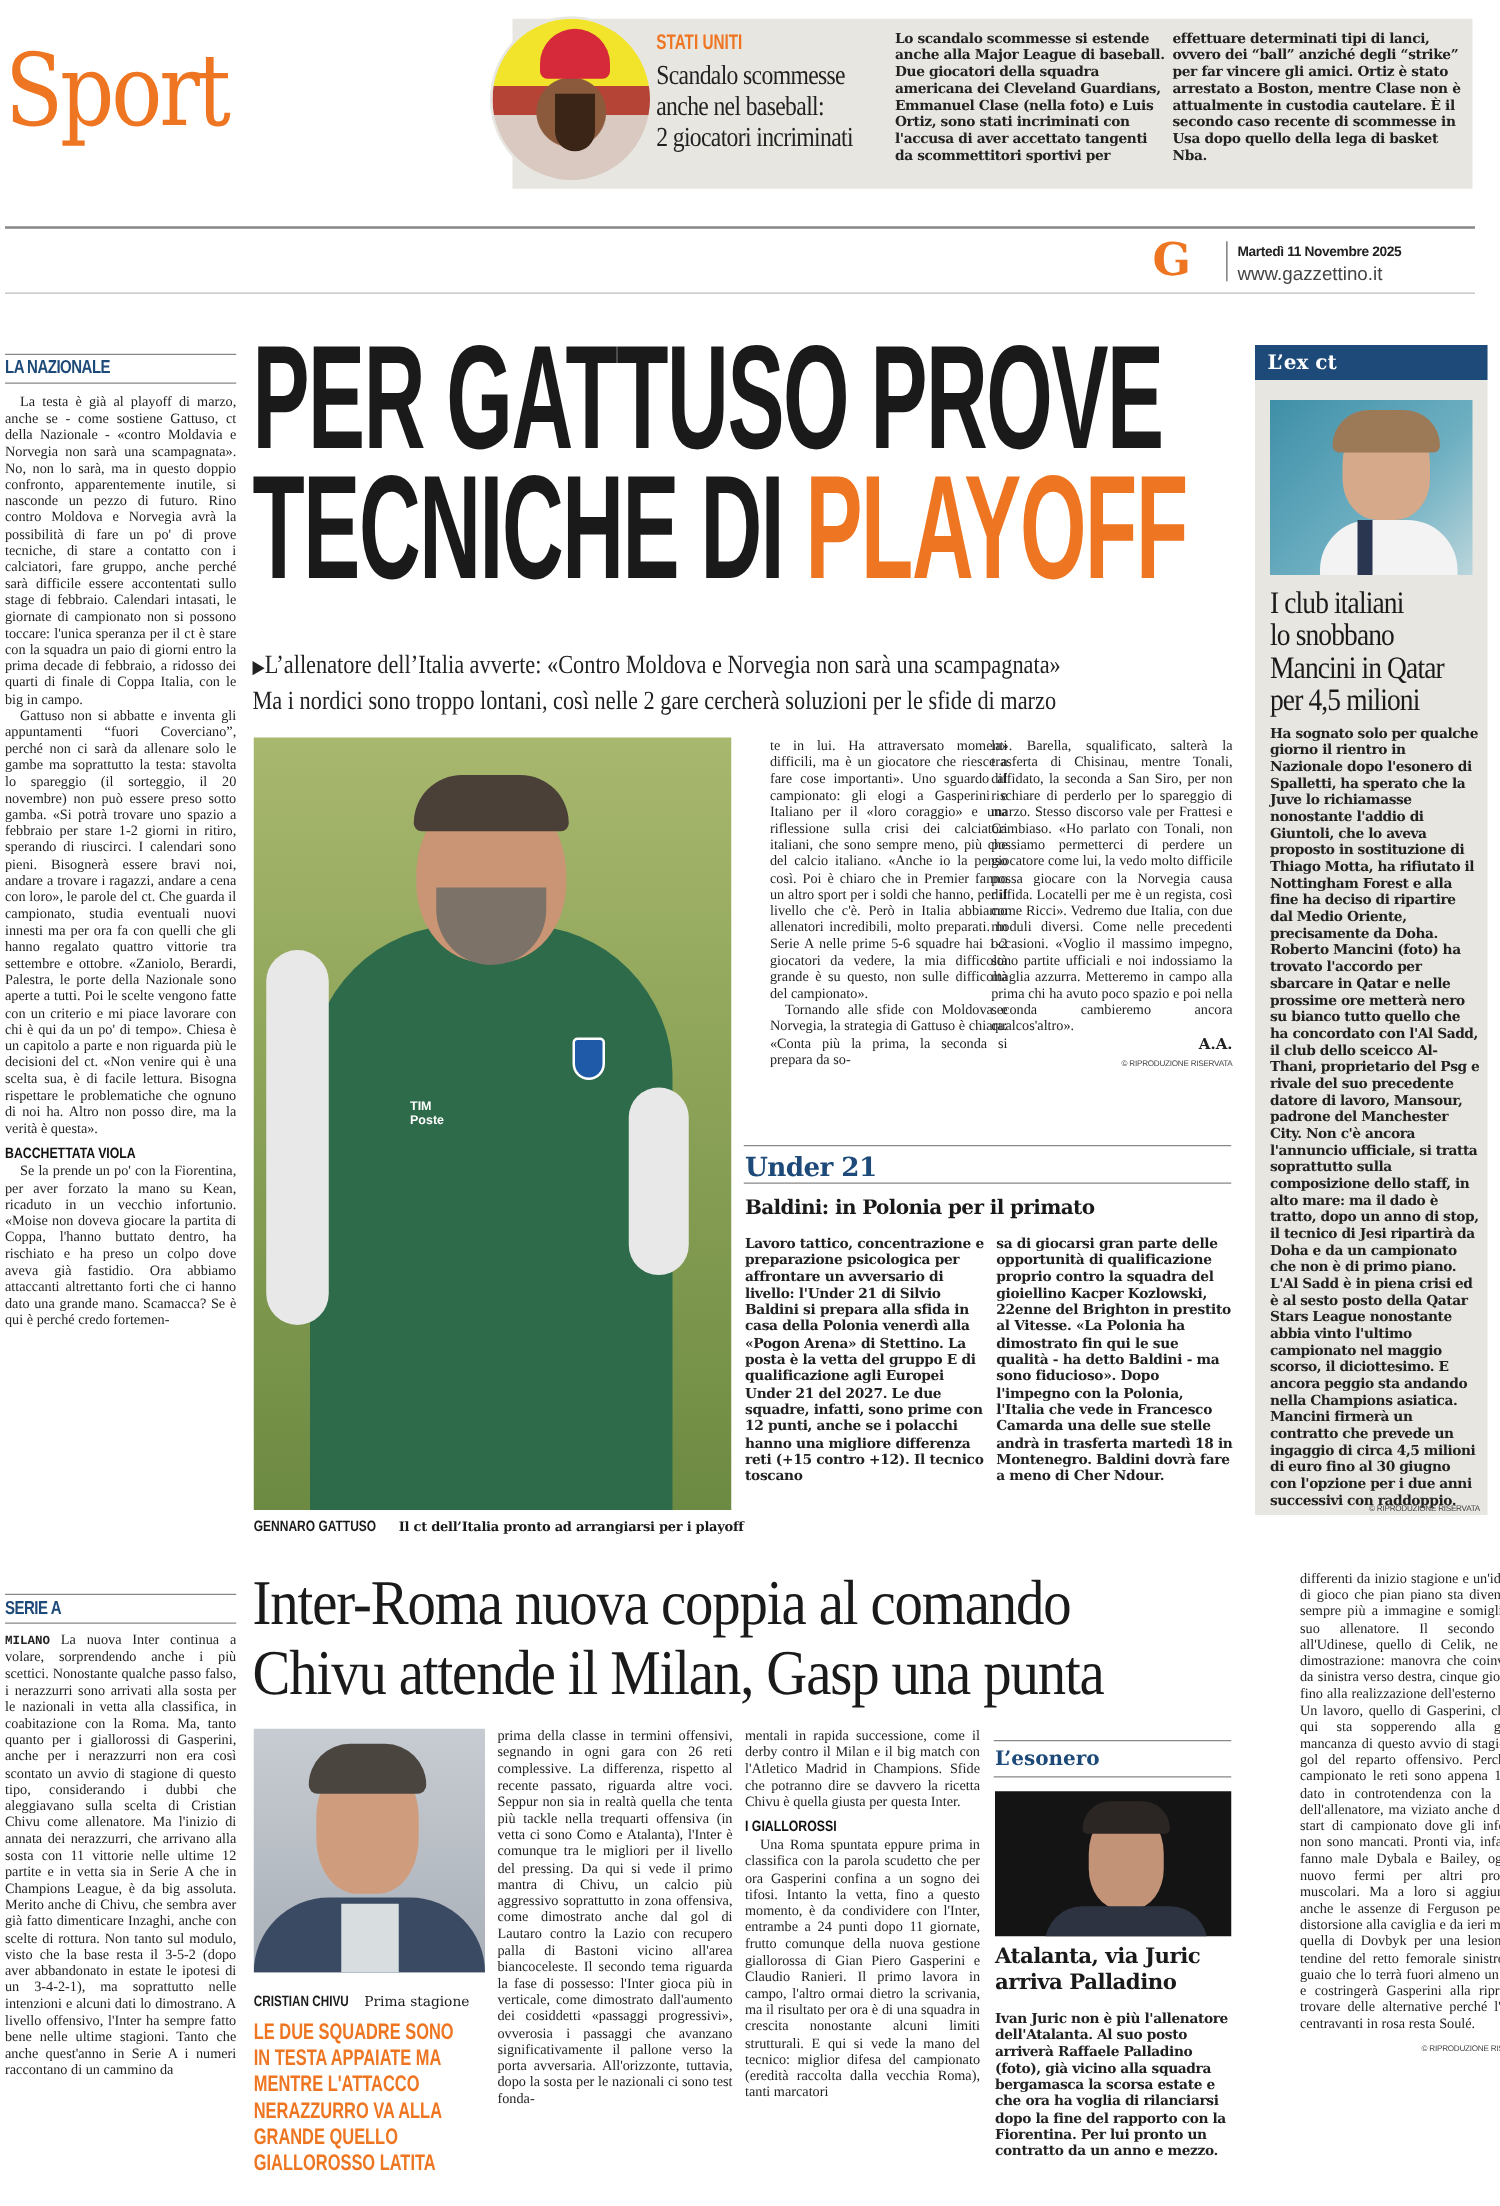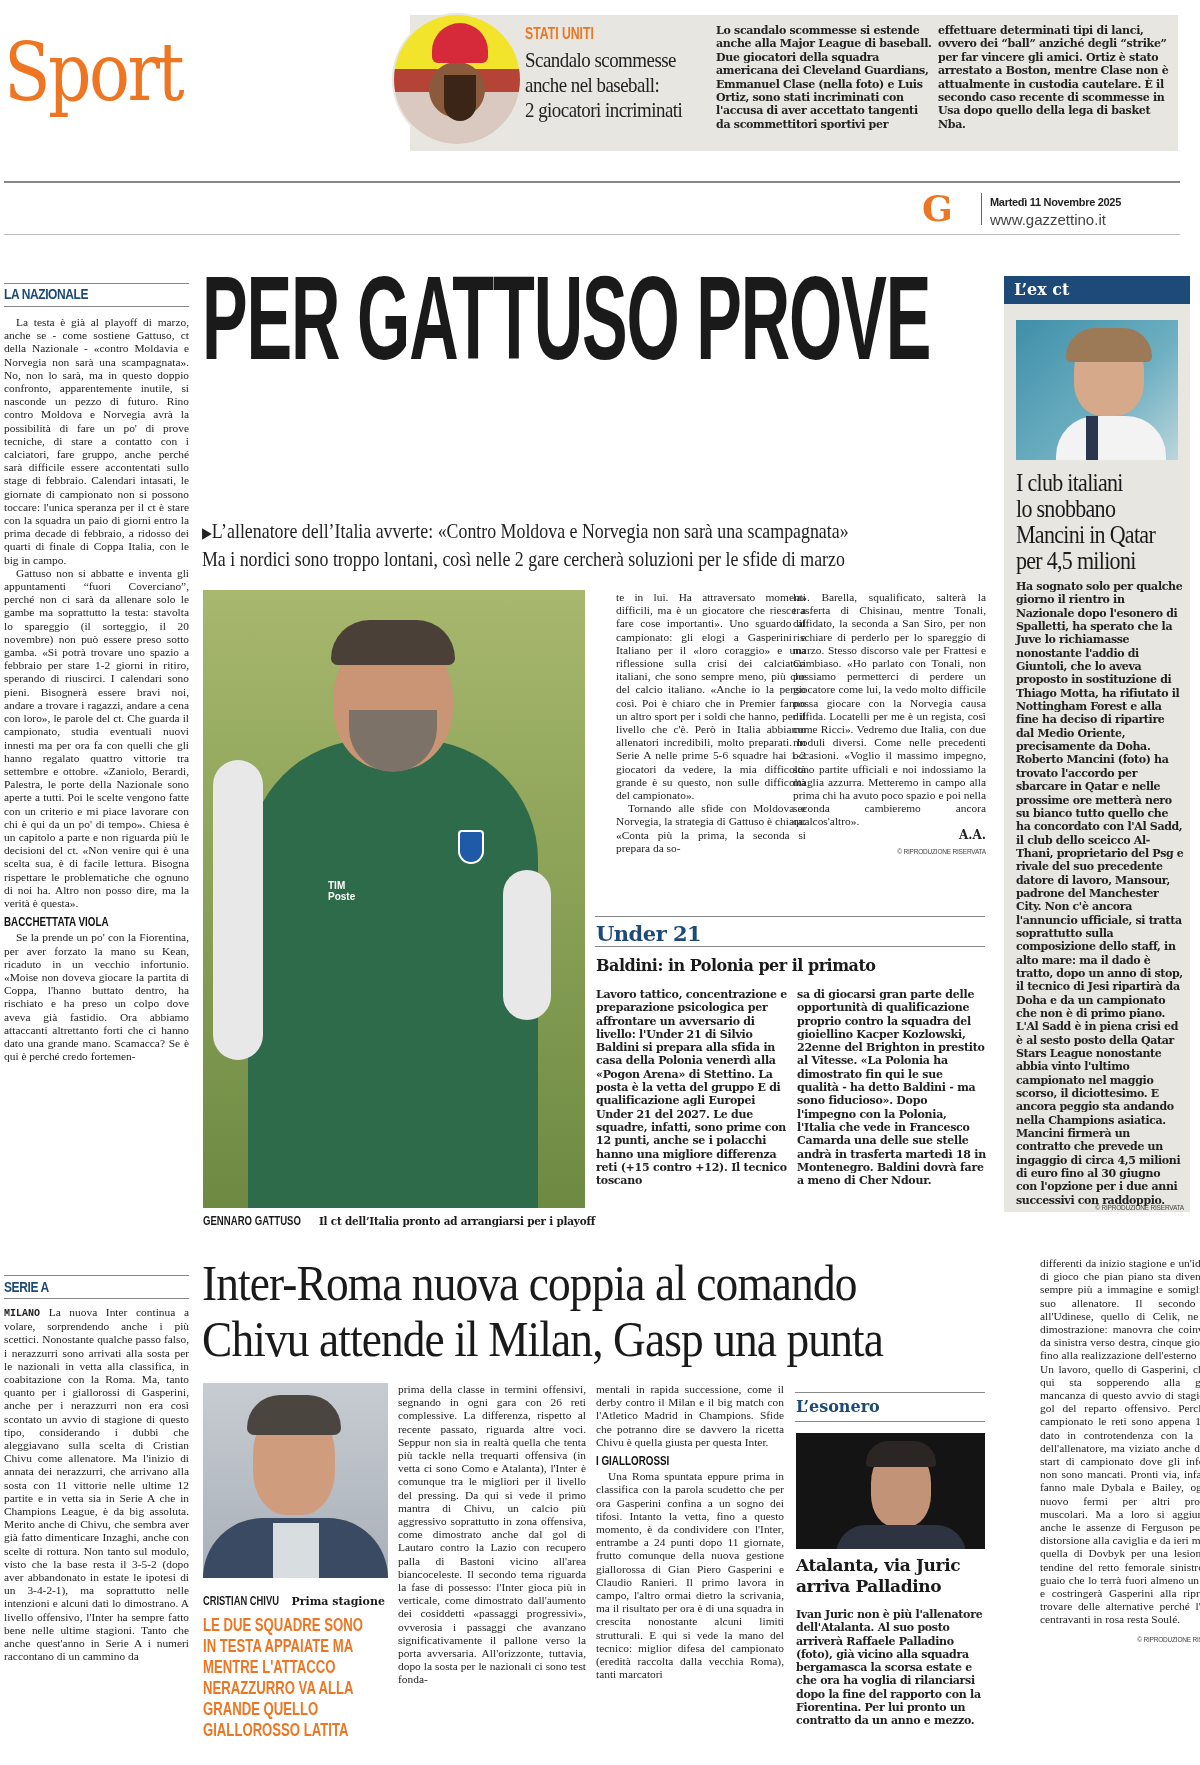--- a/index.html
+++ b/index.html
@@ -51,20 +51,25 @@
 
 <div class="abs txt" style="left:4px; top:316px; width:185px;">
   <p>La testa è già al playoff di marzo, anche se - come sostiene Gattuso, ct della Nazionale - «contro Moldavia e Norvegia non sarà una scampagnata». No, non lo sarà, ma in questo doppio confronto, apparentemente inutile, si nasconde un pezzo di futuro. Rino contro Moldova e Norvegia avrà la possibilità di fare un po' di prove tecniche, di stare a contatto con i calciatori, fare gruppo, anche perché sarà difficile essere accontentati sullo stage di febbraio. Calendari intasati, le giornate di campionato non si possono toccare: l'unica speranza per il ct è stare con la squadra un paio di giorni entro la prima decade di febbraio, a ridosso dei quarti di finale di Coppa Italia, con le big in campo.</p>
   <p>Gattuso non si abbatte e inventa gli appuntamenti “fuori Coverciano”, perché non ci sarà da allenare solo le gambe ma soprattutto la testa: stavolta lo spareggio (il sorteggio, il 20 novembre) non può essere preso sotto gamba. «Si potrà trovare uno spazio a febbraio per stare 1-2 giorni in ritiro, sperando di riuscirci. I calendari sono pieni. Bisognerà essere bravi noi, andare a trovare i ragazzi, andare a cena con loro», le parole del ct. Che guarda il campionato, studia eventuali nuovi innesti ma per ora fa con quelli che gli hanno regalato quattro vittorie tra settembre e ottobre. «Zaniolo, Berardi, Palestra, le porte della Nazionale sono aperte a tutti. Poi le scelte vengono fatte con un criterio e mi piace lavorare con chi è qui da un po' di tempo». Chiesa è un capitolo a parte e non riguarda più le decisioni del ct. «Non venire qui è una scelta sua, è di facile lettura. Bisogna rispettare le problematiche che ognuno di noi ha. Altro non posso dire, ma la verità è questa».</p>
   <div class="subhead">BACCHETTATA VIOLA</div>
   <p>Se la prende un po' con la Fiorentina, per aver forzato la mano su Kean, ricaduto in un vecchio infortunio. «Moise non doveva giocare la partita di Coppa, l'hanno buttato dentro, ha rischiato e ha preso un colpo dove aveva già fastidio. Ora abbiamo attaccanti altrettanto forti che ci hanno dato una grande mano. Scamacca? Se è qui è perché credo fortemen-</p>
 </div>
 
 <div class="abs" style="left:202px; top:262px; width:790px;">
   <div class="cond" style="font-size:118px; line-height:112px; letter-spacing:-2px; transform:scaleX(0.58); white-space:nowrap; color:#1a1a1a;">PER GATTUSO PROVE</div>
+  <div style="white-space:nowrap; margin-top:-8px;">
+    <span class="cond" style="font-size:118px; line-height:112px; letter-spacing:-2px; transform:scaleX(0.58); color:#1a1a1a;">
+      <span>TECNICHE DI </span><span style="color:#ee7623;">PLAYOFF</span>
+    </span>
+  </div>
 </div>
 
 <div class="abs" style="left:202px; top:518px; width:790px; font-family:'Liberation Serif',serif; font-size:21px; line-height:26px; color:#222; white-space:nowrap; transform:scaleX(0.85); transform-origin:left top;">
   <div><span style="font-size:15px;">▶</span><span>L’allenatore dell’Italia avverte: «Contro Moldova e Norvegia non sarà una scampagnata»</span></div>
   <div>Ma i nordici sono troppo lontani, così nelle 2 gare cercherà soluzioni per le sfide di marzo</div>
 </div>
 
 <div class="photo" style="left:203px; top:590px; width:382px; height:618px; background: linear-gradient(180deg,#a8b86e 0%, #8fa55a 40%, #6d8a42 100%);">
   <div style="position:absolute; left:45px; top:150px; width:290px; height:470px; background:#2e6b4a; border-radius:120px 120px 0 0;"></div>
   <div style="position:absolute; left:130px; top:40px; width:120px; height:140px; background:#c99575; border-radius:50% 50% 45% 45%;"></div>
@@ -127,21 +132,21 @@
 </div>
 
 <div class="photo" style="left:203px; top:1383px; width:185px; height:195px; background: linear-gradient(180deg,#c7ccd2 0%, #aab0b8 100%);">
   <div style="position:absolute; left:50px; top:22px; width:82px; height:110px; background:#cf9d7e; border-radius:45% 45% 40% 40%;"></div>
   <div style="position:absolute; left:44px; top:12px; width:94px; height:40px; background:#4b4540; border-radius:47px 47px 10px 10px;"></div>
   <div style="position:absolute; left:0; top:135px; width:185px; height:60px; background:#3b4a63; border-radius:60px 60px 0 0;"></div>
   <div style="position:absolute; left:70px; top:140px; width:46px; height:55px; background:#d8dde0;"></div>
 </div>
 <div class="abs" style="left:203px; top:1590px; white-space:nowrap;">
   <span class="cond" style="font-size:12px; transform:scaleX(0.78);">CRISTIAN CHIVU</span>
-  <span style="font-family:'DejaVu Serif',serif; font-weight:bold; font-size:11px; margin-left:-14px;margin-top:45px;">Prima stagione</span>
+  <span style="font-family:'DejaVu Serif',serif; font-weight:normal; font-size:11px; margin-left:-14px;margin-top:45px;">Prima stagione</span>
 </div>
 <div class="abs cond" style="left:203px; top:1615px; width:225px; font-size:18px; line-height:21px; color:#ee7623; transform:scaleX(0.73); text-transform:uppercase;">LE DUE SQUADRE SONO IN TESTA APPAIATE MA MENTRE L'ATTACCO NERAZZURRO VA ALLA GRANDE QUELLO GIALLOROSSO LATITA</div>
 
 <div class="abs txt" style="left:398px; top:1383px; width:188px;">
   <p class="noind">prima della classe in termini offensivi, segnando in ogni gara con 26 reti complessive. La differenza, rispetto al recente passato, riguarda altre voci. Seppur non sia in realtà quella che tenta più tackle nella trequarti offensiva (in vetta ci sono Como e Atalanta), l'Inter è comunque tra le migliori per il livello del pressing. Da qui si vede il primo mantra di Chivu, un calcio più aggressivo soprattutto in zona offensiva, come dimostrato anche dal gol di Lautaro contro la Lazio con recupero palla di Bastoni vicino all'area biancoceleste. Il secondo tema riguarda la fase di possesso: l'Inter gioca più in verticale, come dimostrato dall'aumento dei cosiddetti «passaggi progressivi», ovverosia i passaggi che avanzano significativamente il pallone verso la porta avversaria. All'orizzonte, tuttavia, dopo la sosta per le nazionali ci sono test fonda-</p>
 </div>
 <div class="abs txt" style="left:596px; top:1383px; width:188px;">
   <p class="noind">mentali in rapida successione, come il derby contro il Milan e il big match con l'Atletico Madrid in Champions. Sfide che potranno dire se davvero la ricetta Chivu è quella giusta per questa Inter.</p>
   <div class="subhead">I GIALLOROSSI</div>
   <p>Una Roma spuntata eppure prima in classifica con la parola scudetto che per ora Gasperini confina a un sogno dei tifosi. Intanto la vetta, fino a questo momento, è da condividere con l'Inter, entrambe a 24 punti dopo 11 giornate, frutto comunque della nuova gestione giallorossa di Gian Piero Gasperini e Claudio Ranieri. Il primo lavora in campo, l'altro ormai dietro la scrivania, ma il risultato per ora è di una squadra in crescita nonostante alcuni limiti strutturali. E qui si vede la mano del tecnico: miglior difesa del campionato (eredità raccolta dalla vecchia Roma), tanti marcatori</p>

